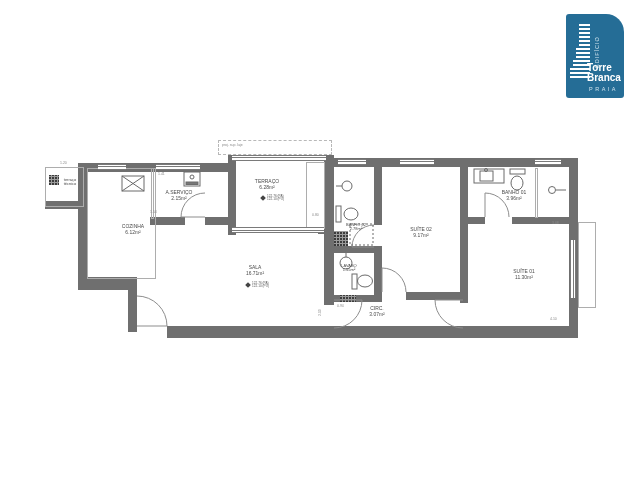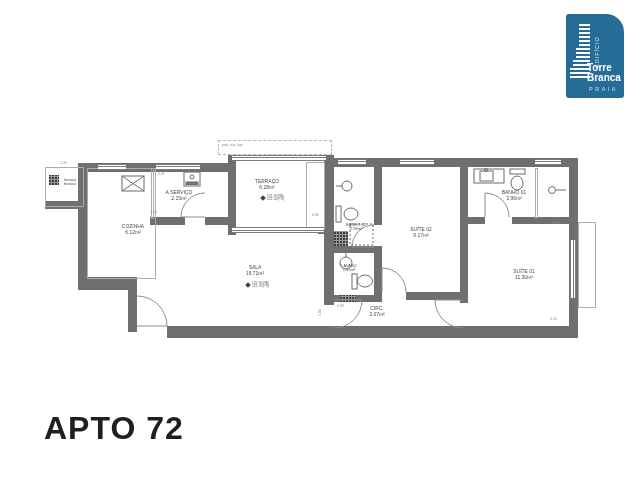--- a/index.html
+++ b/index.html
@@ -201,15 +201,14 @@
           <rect x="0" y="44" width="20" height="2"></rect>
         <rect x="0" y="48" width="20" height="2"></rect>
           <rect x="0" y="52" width="20" height="2"></rect>
       </g>
     </svg>
     <div class="edificio">EDIFÍCIO</div>
     <div class="name"><span>Torre</span><br><span>Branca</span></div>
     <div class="subtitle">PRAIA</div>
   </div>
 
-  <div id="apto-title">APTO 72</div>
 
 </div>
 
 </body></html>

